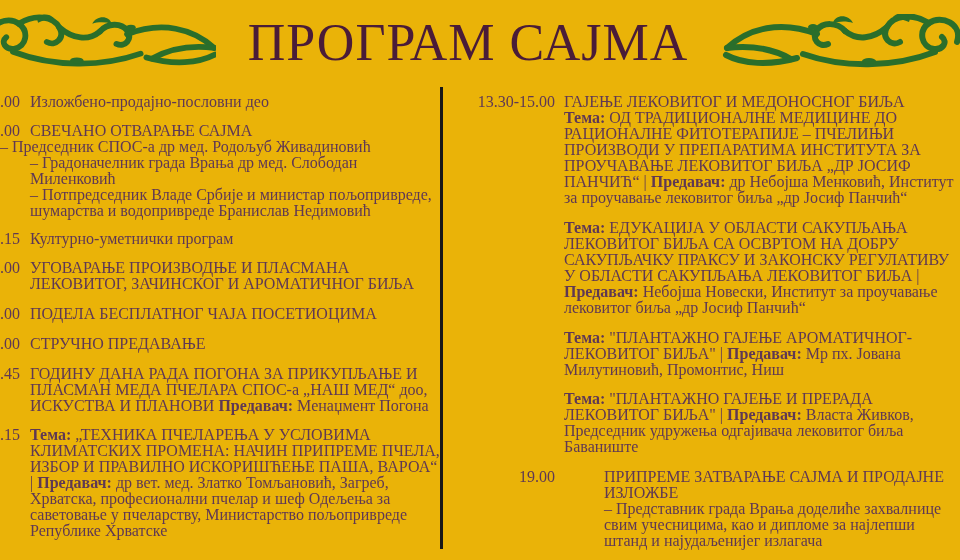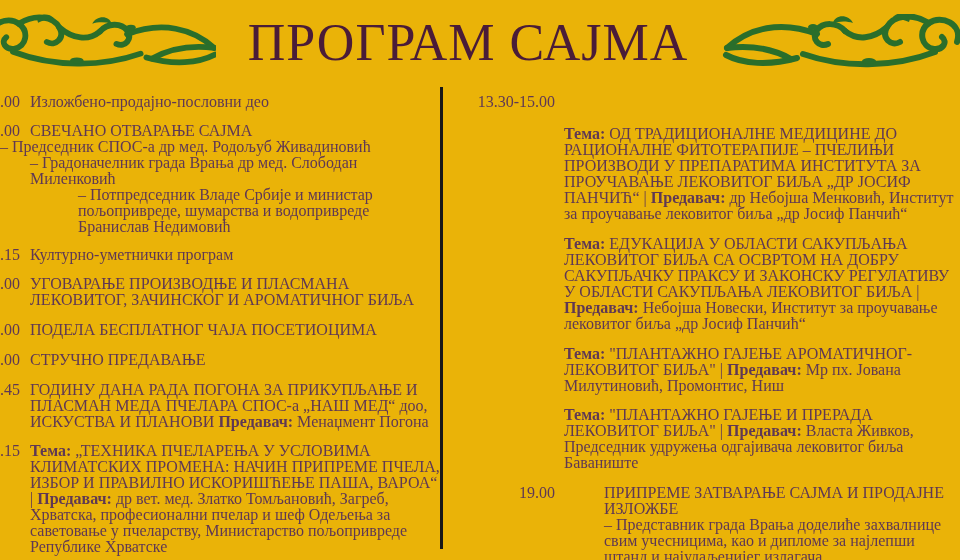--- a/index.html
+++ b/index.html
@@ -96,21 +96,21 @@
           <div class="text"><span>СВЕЧАНО ОТВАРАЊЕ САЈМА</span></div>
         </div>
         <div class="row" style="margin-top: 0px; flex-direction: column;">
           <span class="time"></span>
           <div class="text"><span>– Председник СПОС-а др мед. Родољуб Живадиновић</span></div>
         </div>
         <div class="row" style="margin-top: 0px;">
           <span class="time"></span>
           <div class="text"><span>– Градоначелник града Врања др мед. Слободан Миленковић</span></div>
         </div>
-        <div class="row" style="margin-top: 0px; gap: 48px;">
+        <div class="row" style="margin-top: 0px;">
           <span class="time"></span>
           <div class="text"><span>– Потпредседник Владе Србије и министар пољопривреде, шумарства и водопривреде Бранислав Недимовић</span></div>
         </div>
         <div class="row" style="margin-top: 12px;">
           <span class="time">.15</span>
           <div class="text"><span>Културно-уметнички програм</span></div>
         </div>
         <div class="row" style="margin-top: 13px;">
           <span class="time">.00</span>
           <div class="text"><span>УГОВАРАЊЕ ПРОИЗВОДЊЕ И ПЛАСМАНА ЛЕКОВИТОГ, ЗАЧИНСКОГ И АРОМАТИЧНОГ БИЉА</span></div>
@@ -129,22 +129,23 @@
         </div>
         <div class="row" style="margin-top: 13px;">
           <span class="time">.15</span>
           <div class="text"><span class="bold">Тема:</span><span> „ТЕХНИКА ПЧЕЛАРЕЊА У УСЛОВИМА КЛИМАТСКИХ ПРОМЕНА: НАЧИН ПРИПРЕМЕ ПЧЕЛА, ИЗБОР И ПРАВИЛНО ИСКОРИШЋЕЊЕ ПАША, ВАРОА“ | </span><span class="bold">Предавач:</span><span> др вет. мед. Златко Томљановић, Загреб, Хрватска, професионални пчелар и шеф Одељења за саветовање у пчеларству, Министарство пољопривреде Републике Хрватске</span></div>
         </div>
       </section>
     <div class="divider"></div>
     <section class="col col-right">
         <div class="row" style="margin-top: 4px;">
           <span class="time">13.30-15.00</span>
+          <div class="text"><span>ГАЈЕЊЕ ЛЕКОВИТОГ И МЕДОНОСНОГ БИЉА</span></div>
         </div>
-        <div class="row" style="margin-top: 16px;">
+        <div class="row" style="">
           <span class="time"></span>
           <div class="text"><span class="bold">Тема:</span><span> ОД ТРАДИЦИОНАЛНЕ МЕДИЦИНЕ ДО РАЦИОНАЛНЕ ФИТОТЕРАПИЈЕ – ПЧЕЛИЊИ ПРОИЗВОДИ У ПРЕПАРАТИМА ИНСТИТУТА ЗА ПРОУЧАВАЊЕ ЛЕКОВИТОГ БИЉА „ДР ЈОСИФ ПАНЧИЋ“ | </span><span class="bold">Предавач:</span><span> др Небојша Менковић, Институт за проучавање лековитог биља „др Јосиф Панчић“</span></div>
         </div>
         <div class="row" style="margin-top: 14px;">
           <span class="time"></span>
           <div class="text"><span class="bold">Тема:</span><span> ЕДУКАЦИЈА У ОБЛАСТИ САКУПЉАЊА ЛЕКОВИТОГ БИЉА СА ОСВРТОМ НА ДОБРУ САКУПЉАЧКУ ПРАКСУ И ЗАКОНСКУ РЕГУЛАТИВУ У ОБЛАСТИ САКУПЉАЊА ЛЕКОВИТОГ БИЉА | </span><span class="bold">Предавач:</span><span> Небојша Новески, Институт за проучавање лековитог биља „др Јосиф Панчић“</span></div>
         </div>
         <div class="row" style="margin-top: 14px;">
           <span class="time"></span>
           <div class="text"><span class="bold">Тема:</span><span> "ПЛАНТАЖНО ГАЈЕЊЕ АРОМАТИЧНОГ-ЛЕКОВИТОГ БИЉА" | </span><span class="bold">Предавач:</span><span> Мр пх. Јована Милутиновић, Промонтис, Ниш</span></div>

